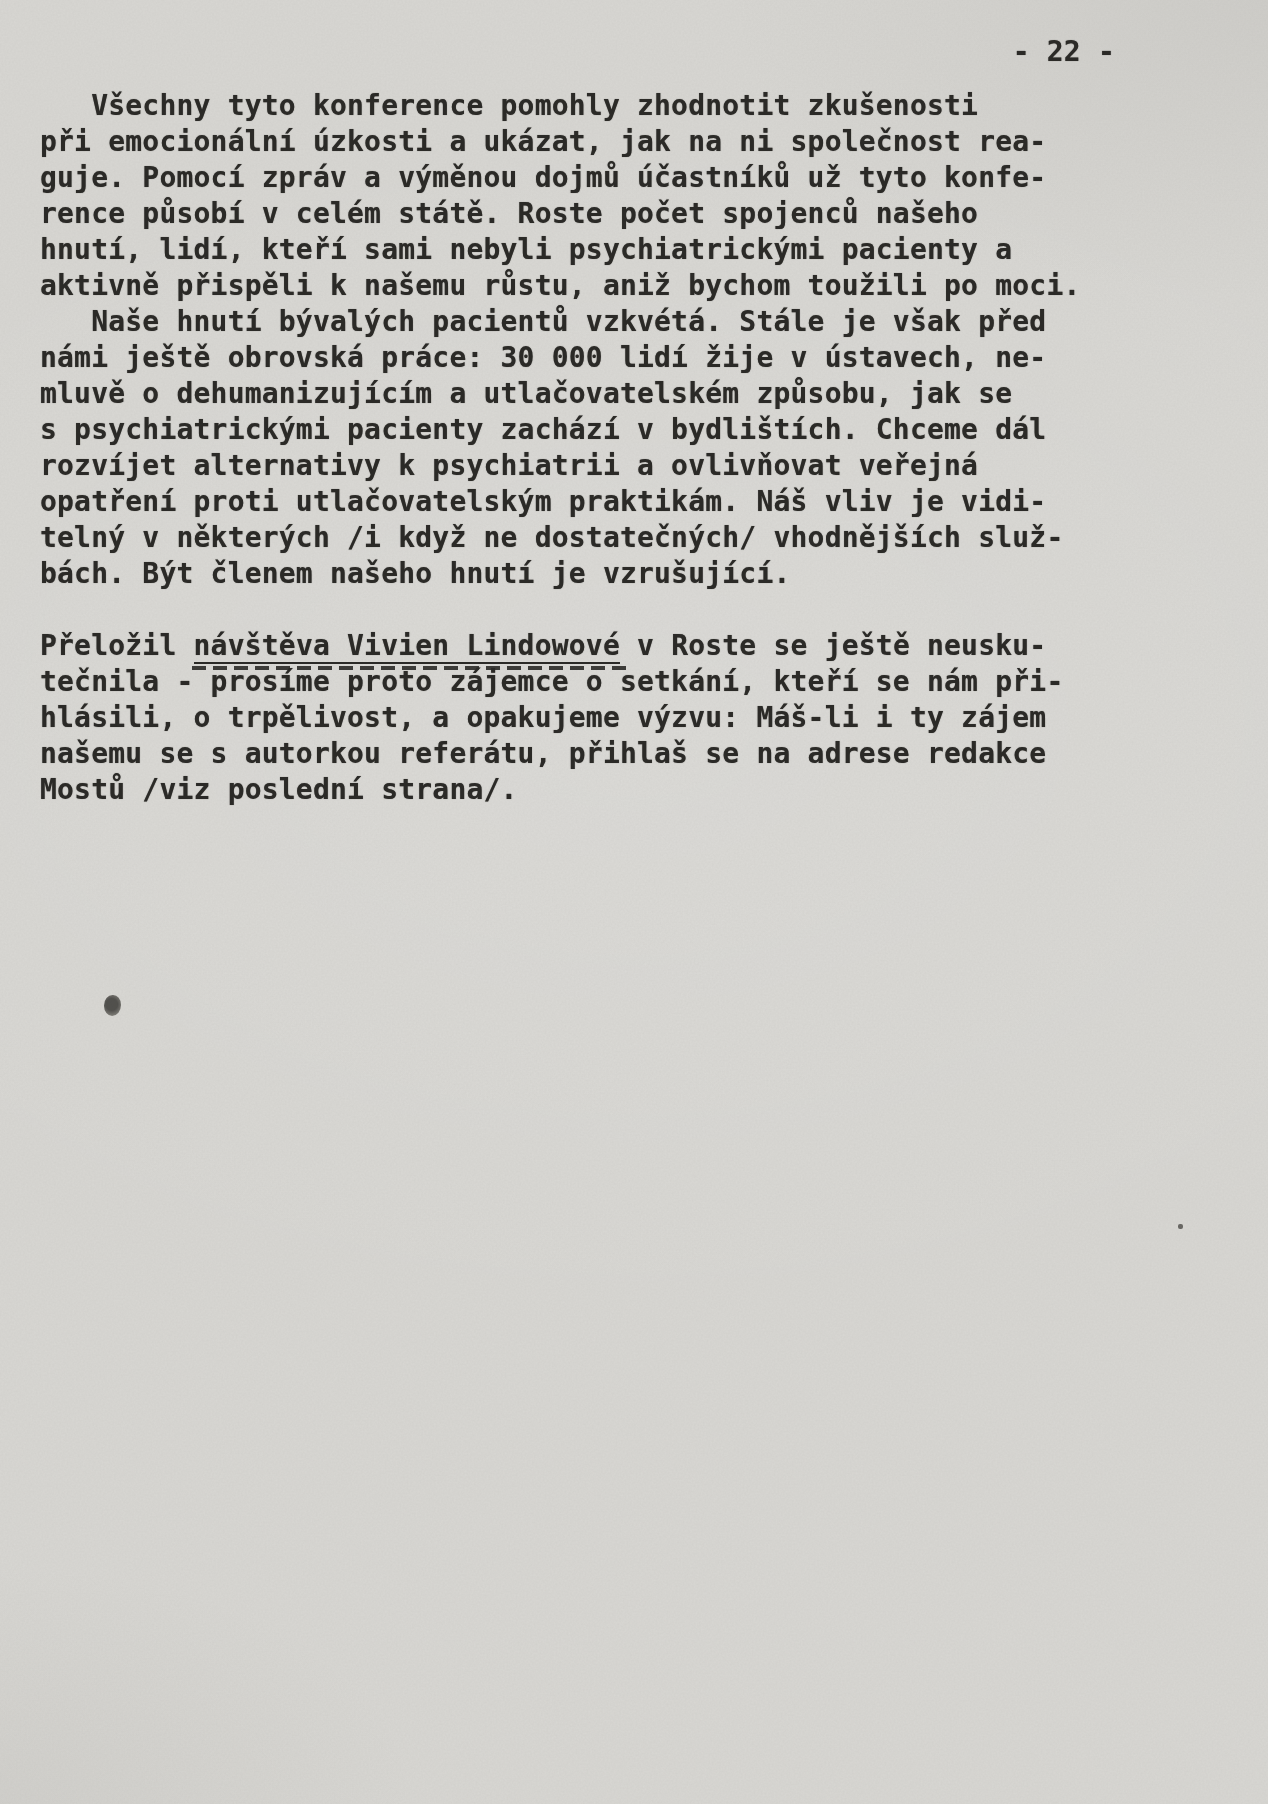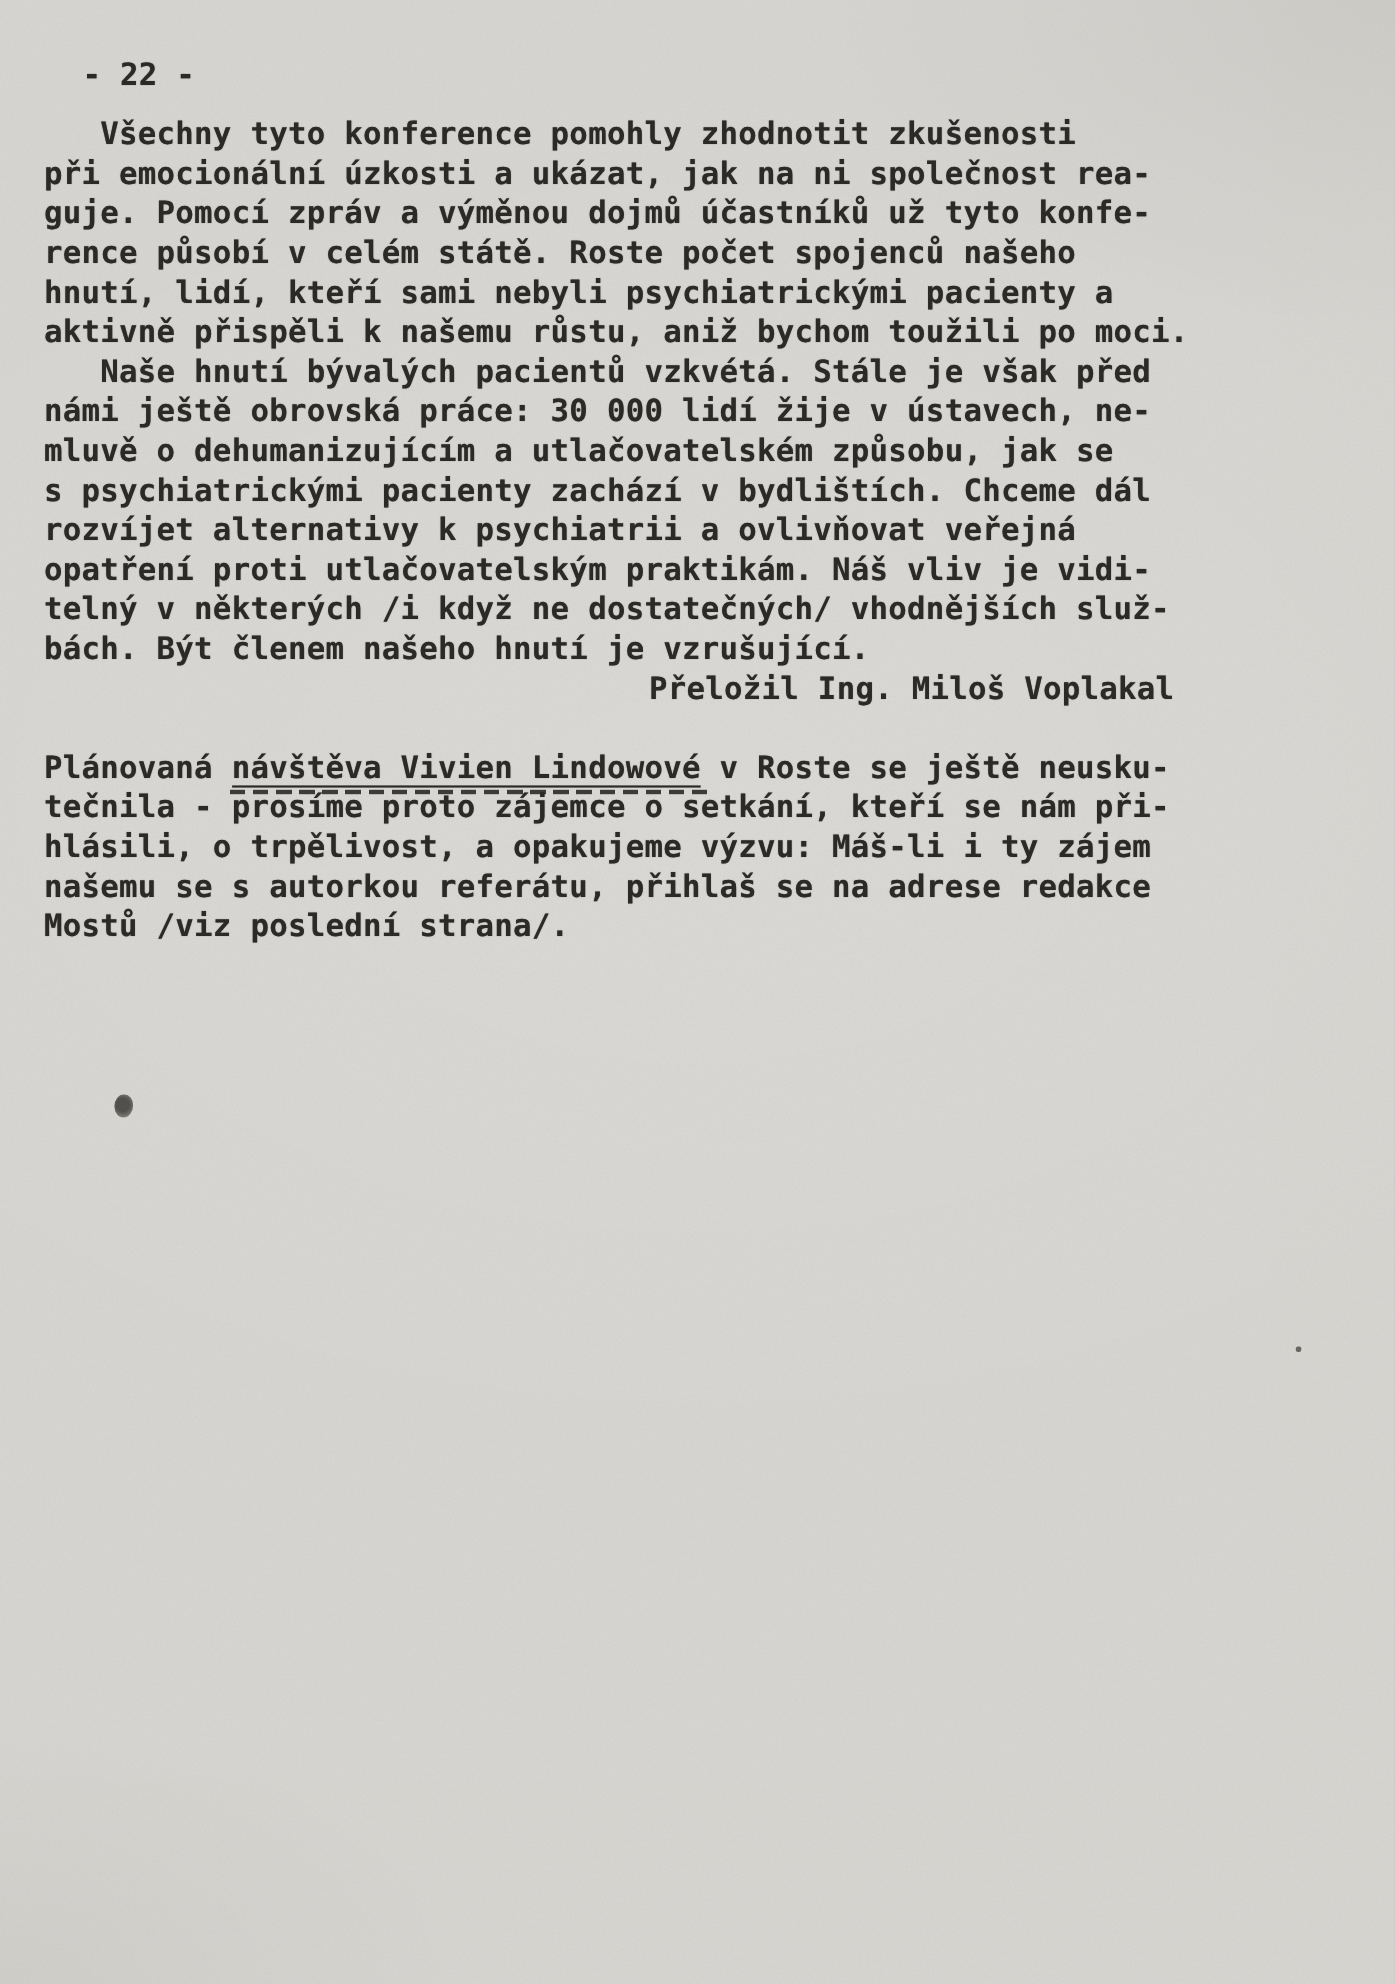--- a/index.html
+++ b/index.html
@@ -27,23 +27,23 @@
     opacity:0.20;pointer-events:none;z-index:1;
   }
   .content{
     position:absolute;left:40px;top:0;width:1110px;z-index:2;
     color:var(--ink);
     font-size:28px;line-height:36px;font-weight:bold;
     text-shadow:0 0 1px rgba(42,40,36,0.55);
     letter-spacing:0.2px;
   }
   .page-number{
-    margin-top:50px;
+    margin-top:34px;
     width:1040px;
-    text-align:left;
+    text-align:right;
     transform:translateX(35px);
     white-space:pre;
   }
   .para{white-space:pre;}
   .para-first{margin-top:18px;}
   .signature{white-space:pre;margin-left:550px;}
   .para-last{margin-top:36px;}
   .u{
     position:relative;
     border-bottom:2px solid var(--ink);
@@ -92,23 +92,22 @@
 
     <div class="para">   Naše hnutí bývalých pacientů vzkvétá. Stále je však před
 námi ještě obrovská práce: 30 000 lidí žije v ústavech, ne-
 mluvě o dehumanizujícím a utlačovatelském způsobu, jak se
 s psychiatrickými pacienty zachází v bydlištích. Chceme dál
 rozvíjet alternativy k psychiatrii a ovlivňovat veřejná
 opatření proti utlačovatelským praktikám. Náš vliv je vidi-
 telný v některých /i když ne dostatečných/ vhodnějších služ-
 bách. Být členem našeho hnutí je vzrušující.</div>
 
-    <div class="signature">Přeložil Ing. Miloš Voplakal</div>
 
-    <div class="para para-last"><span>Plánovaná </span><span class="u">návštěva Vivien Lindowové</span><span> v Roste se ještě neusku-</span>
+    <div class="para para-last"><span>Přeložil </span><span class="u">návštěva Vivien Lindowové</span><span> v Roste se ještě neusku-</span>
 <span>tečnila - prosíme proto zájemce o setkání, kteří se nám při-
 hlásili, o trpělivost, a opakujeme výzvu: Máš-li i ty zájem
 našemu se s autorkou referátu, přihlaš se na adrese redakce
 Mostů /viz poslední strana/.</span></div>
 
   </div>
 
   <div class="ink-blot"></div>
   <div class="speck"></div>
 

